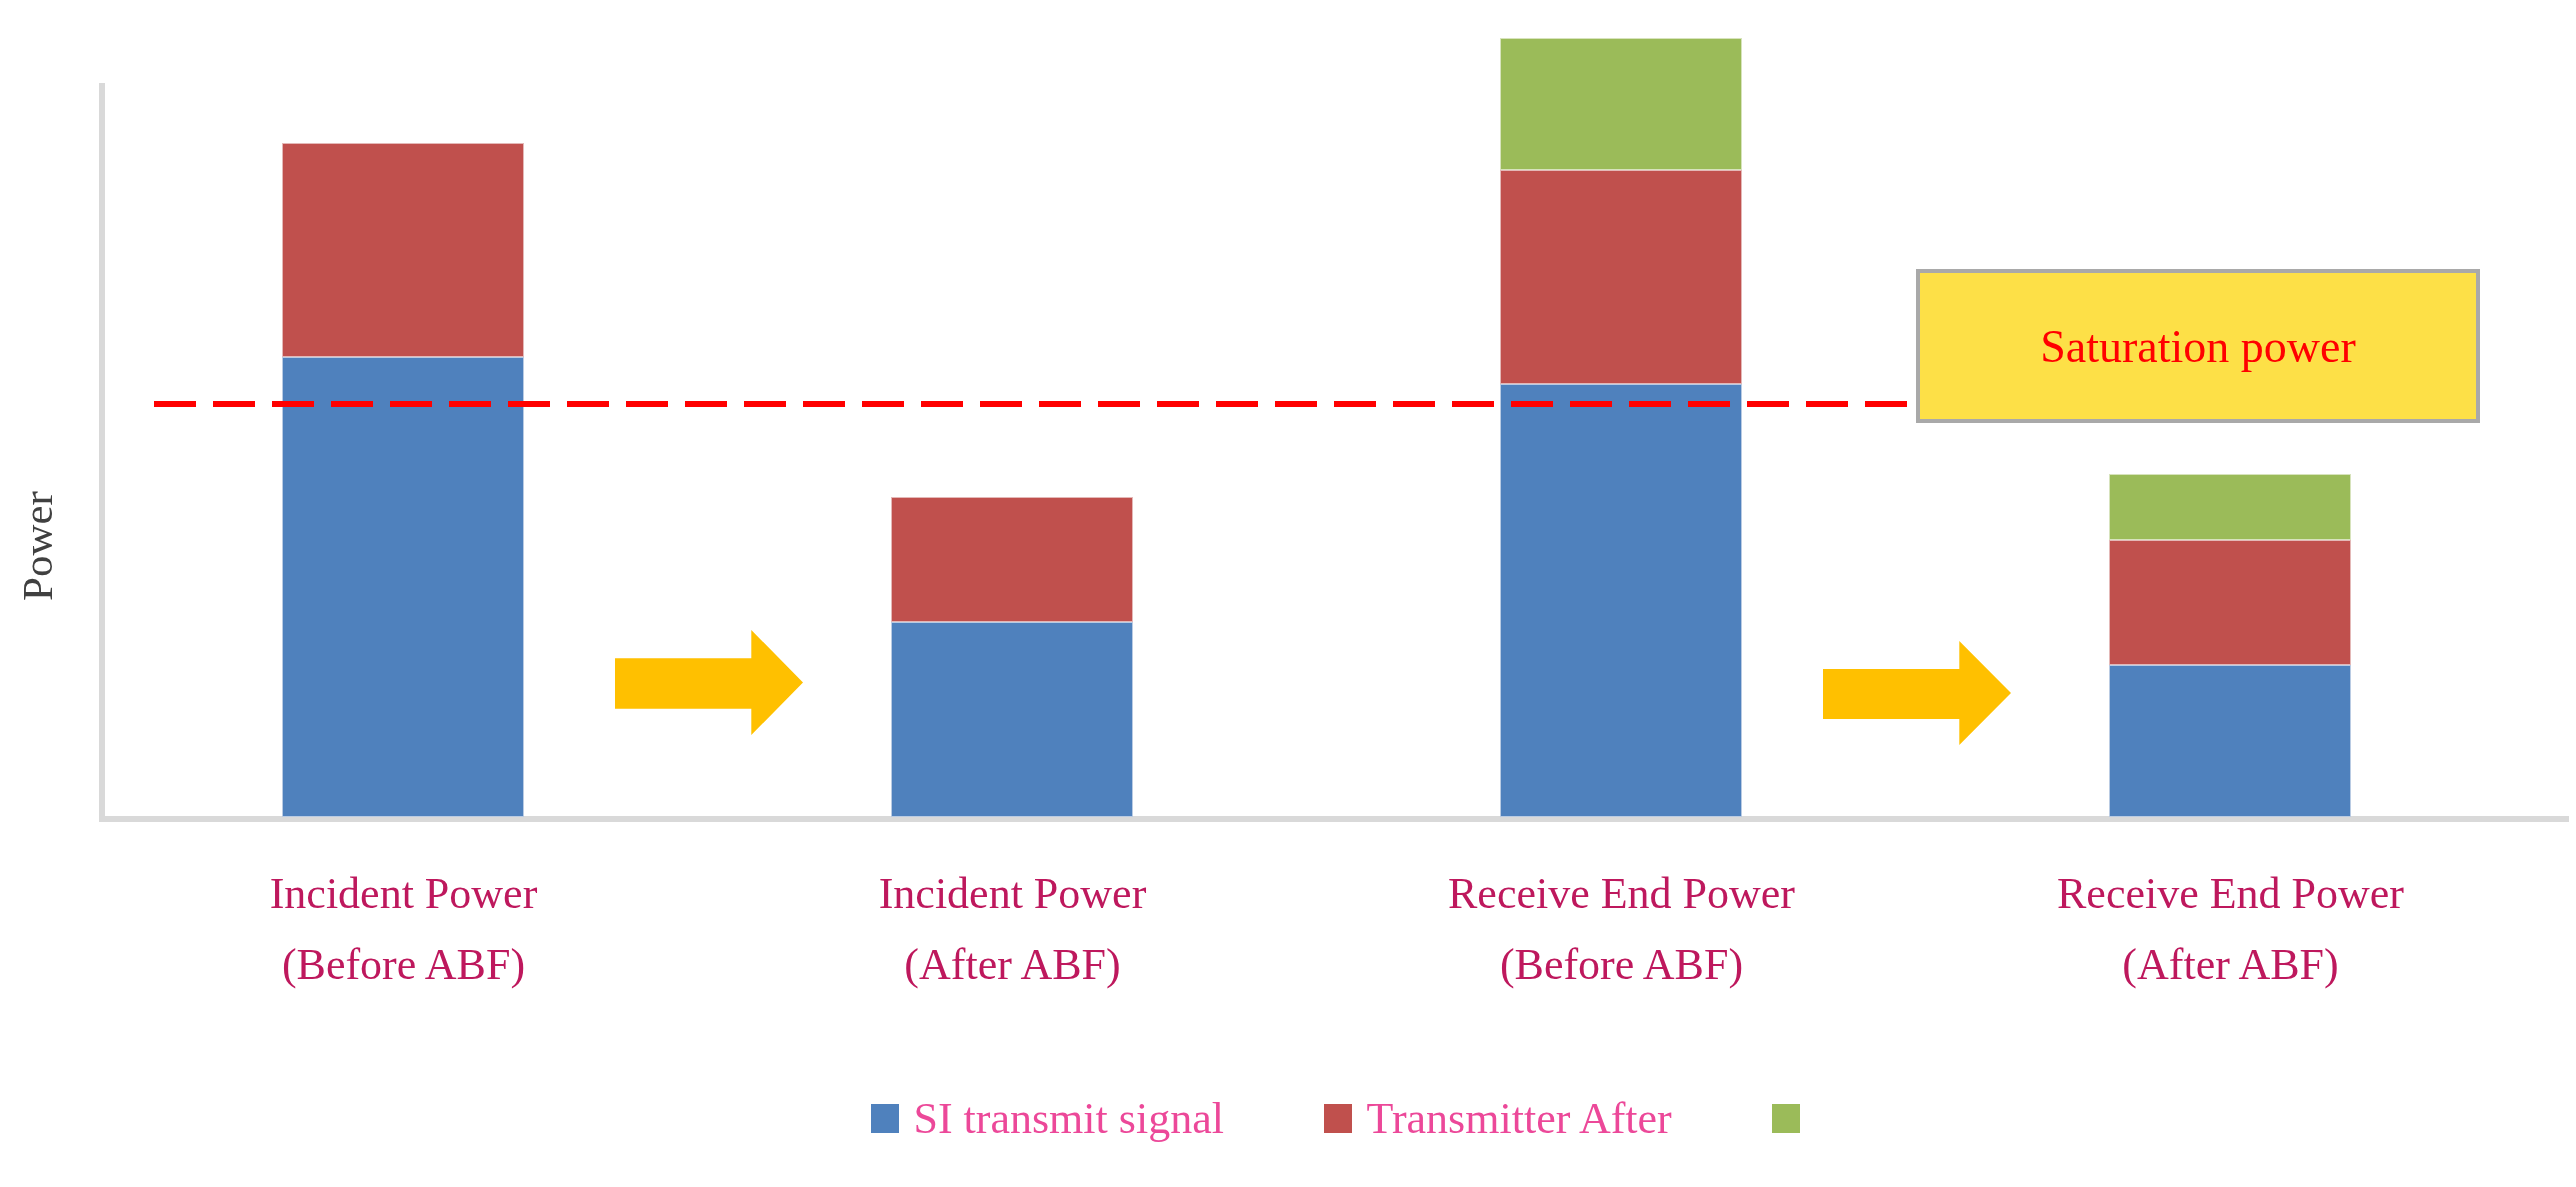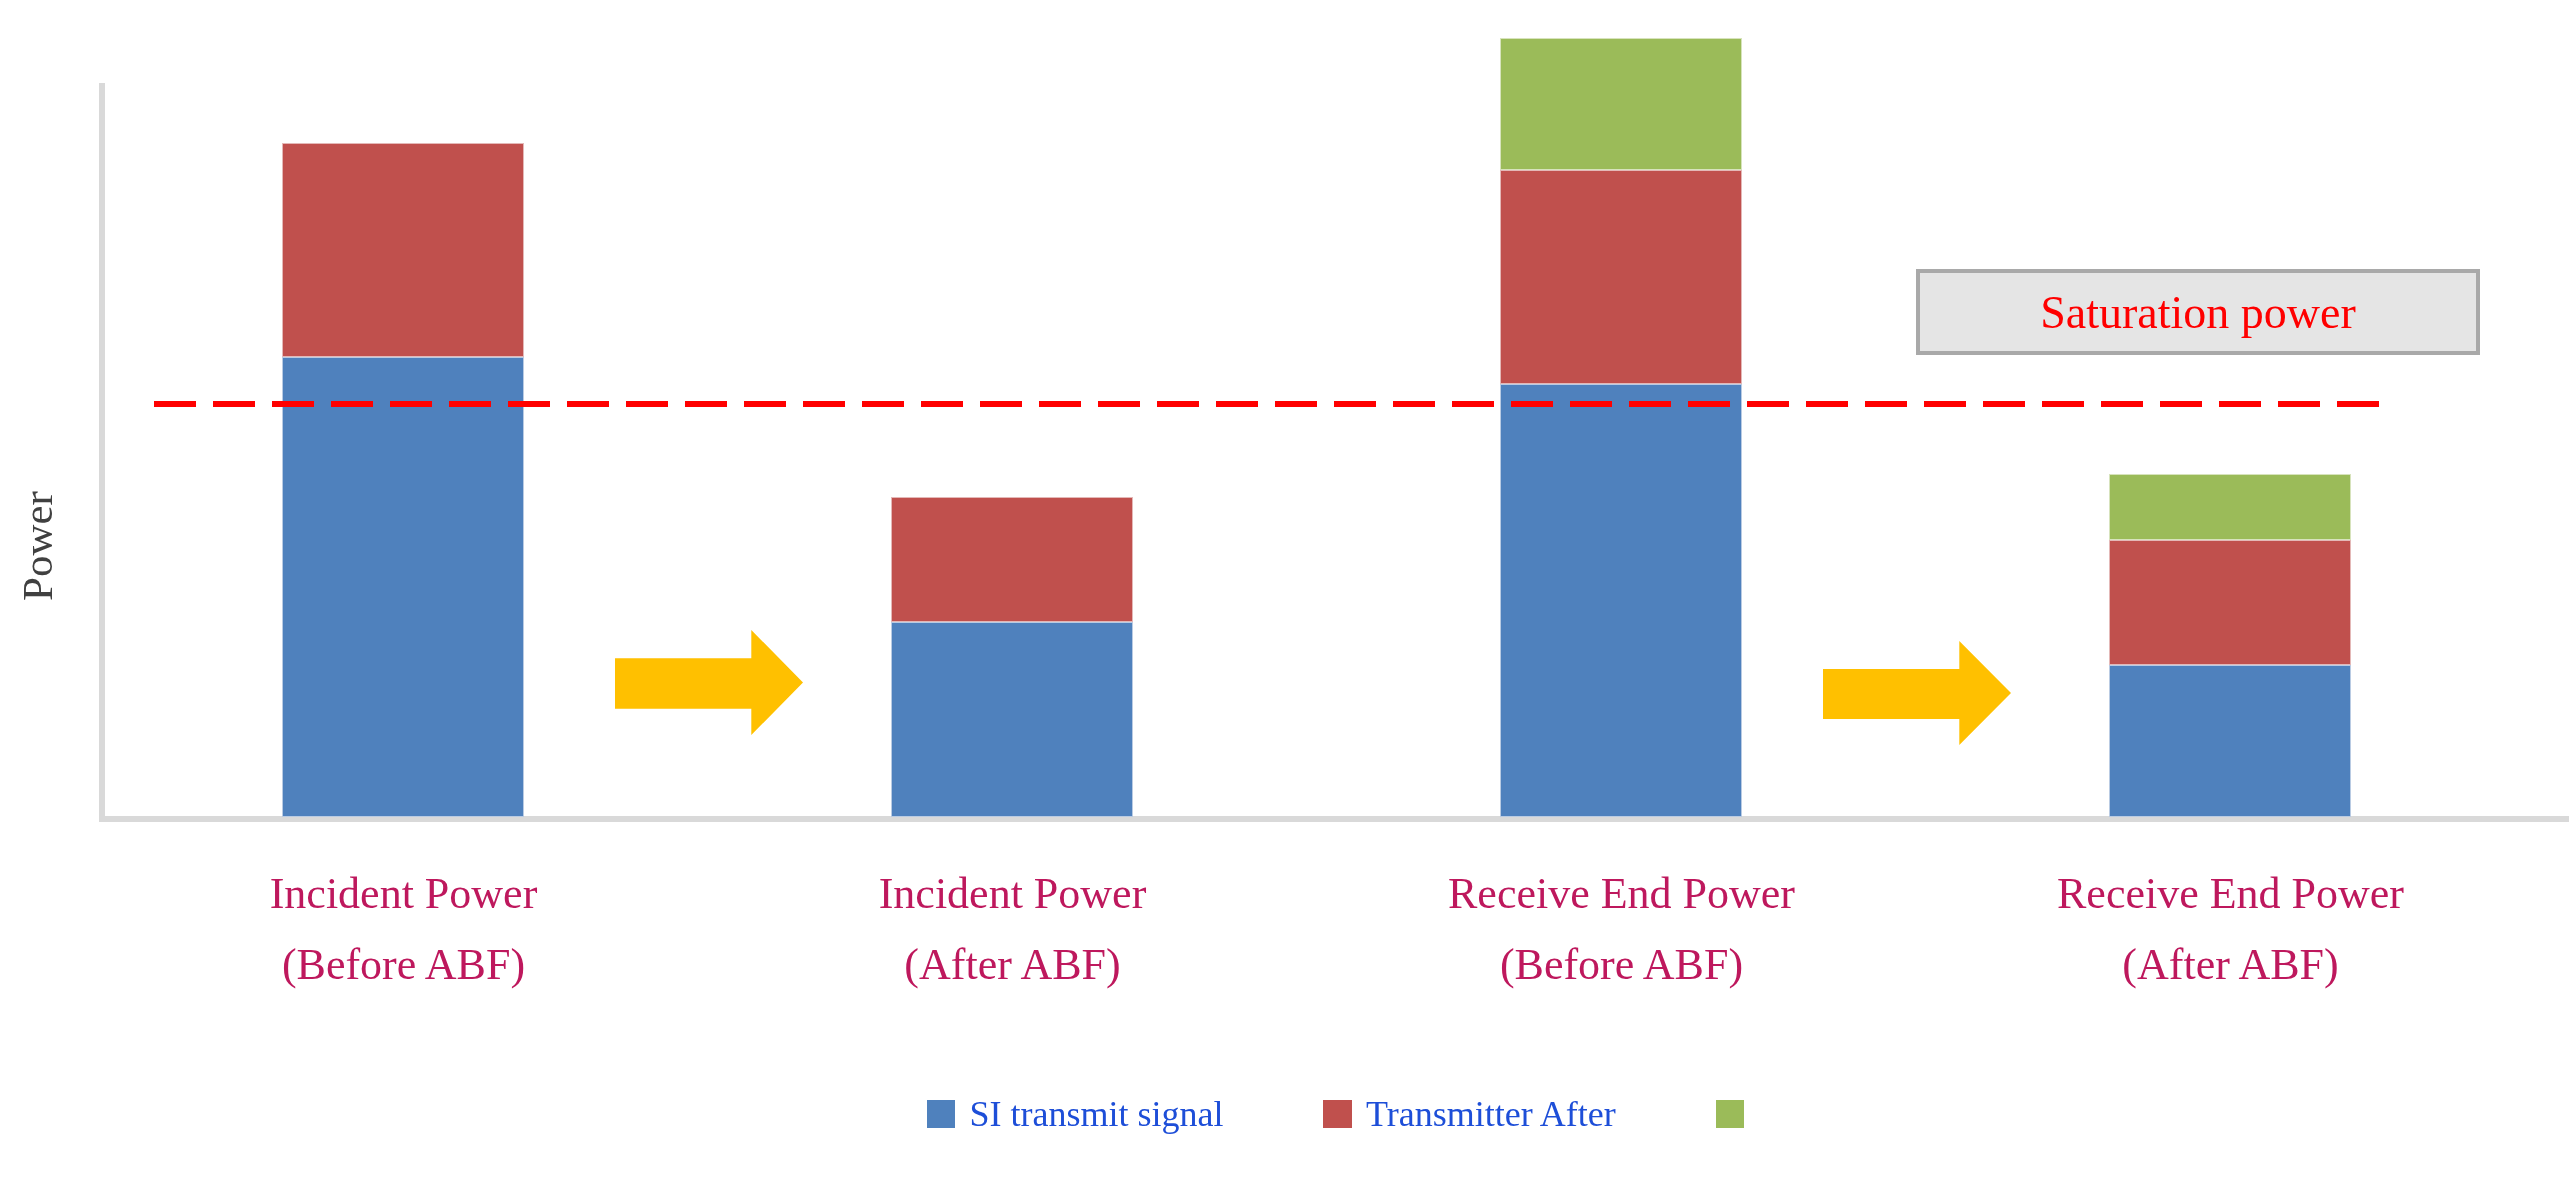--- a/index.html
+++ b/index.html
@@ -29,24 +29,24 @@
     z-index:1;
   }
   
   #saturation-line{
     left:154px;top:399px;width:2226px;height:6.3px;
     background:repeating-linear-gradient(90deg,#ff0000 0 42px,transparent 42px 59px);
     z-index:5;
   }
   
   #saturation-box{
-    left:1916px;top:269px;width:564px;height:86px;
+    left:1916px;top:269px;width:564px;height:154px;
     box-sizing:border-box;
     border:4px solid #a9a9a9;
-    background:#e5e5e5;
+    background:#fde047;
     display:flex;align-items:center;justify-content:center;
     color:#ff0000;font-size:46px;white-space:nowrap;
     z-index:6;
   }
   
   .block-arrow{
     position:absolute;
     background:#ffc000;
     clip-path:polygon(0 27%,72.5% 27%,72.5% 0,100% 50%,72.5% 100%,72.5% 75%,0 75%);
     z-index:4;
@@ -61,21 +61,21 @@
   
   #legend{
     left:0;top:1093px;width:100%;
     display:flex;justify-content:center;align-items:center;
     gap:100px;
     padding-left:95px;box-sizing:border-box;
     z-index:2;
   }
   .legend-item{display:flex;align-items:center;gap:14.2px;}
   .legend-swatch{display:inline-block;width:28.5px;height:28.5px;}
-  .legend-label{font-size:36px;color:#1d4ed8;white-space:nowrap;text-align:right;}
+  .legend-label{font-size:44px;color:#ec4899;white-space:nowrap;text-align:right;}
 </style>
 </head>
 <body>
 
 <div id="app">
 
   <div class="abs" id="y-axis-line"></div>
   <div class="abs" id="x-axis-line"></div>
 
   <div class="abs" id="y-axis-title">Power</div>

